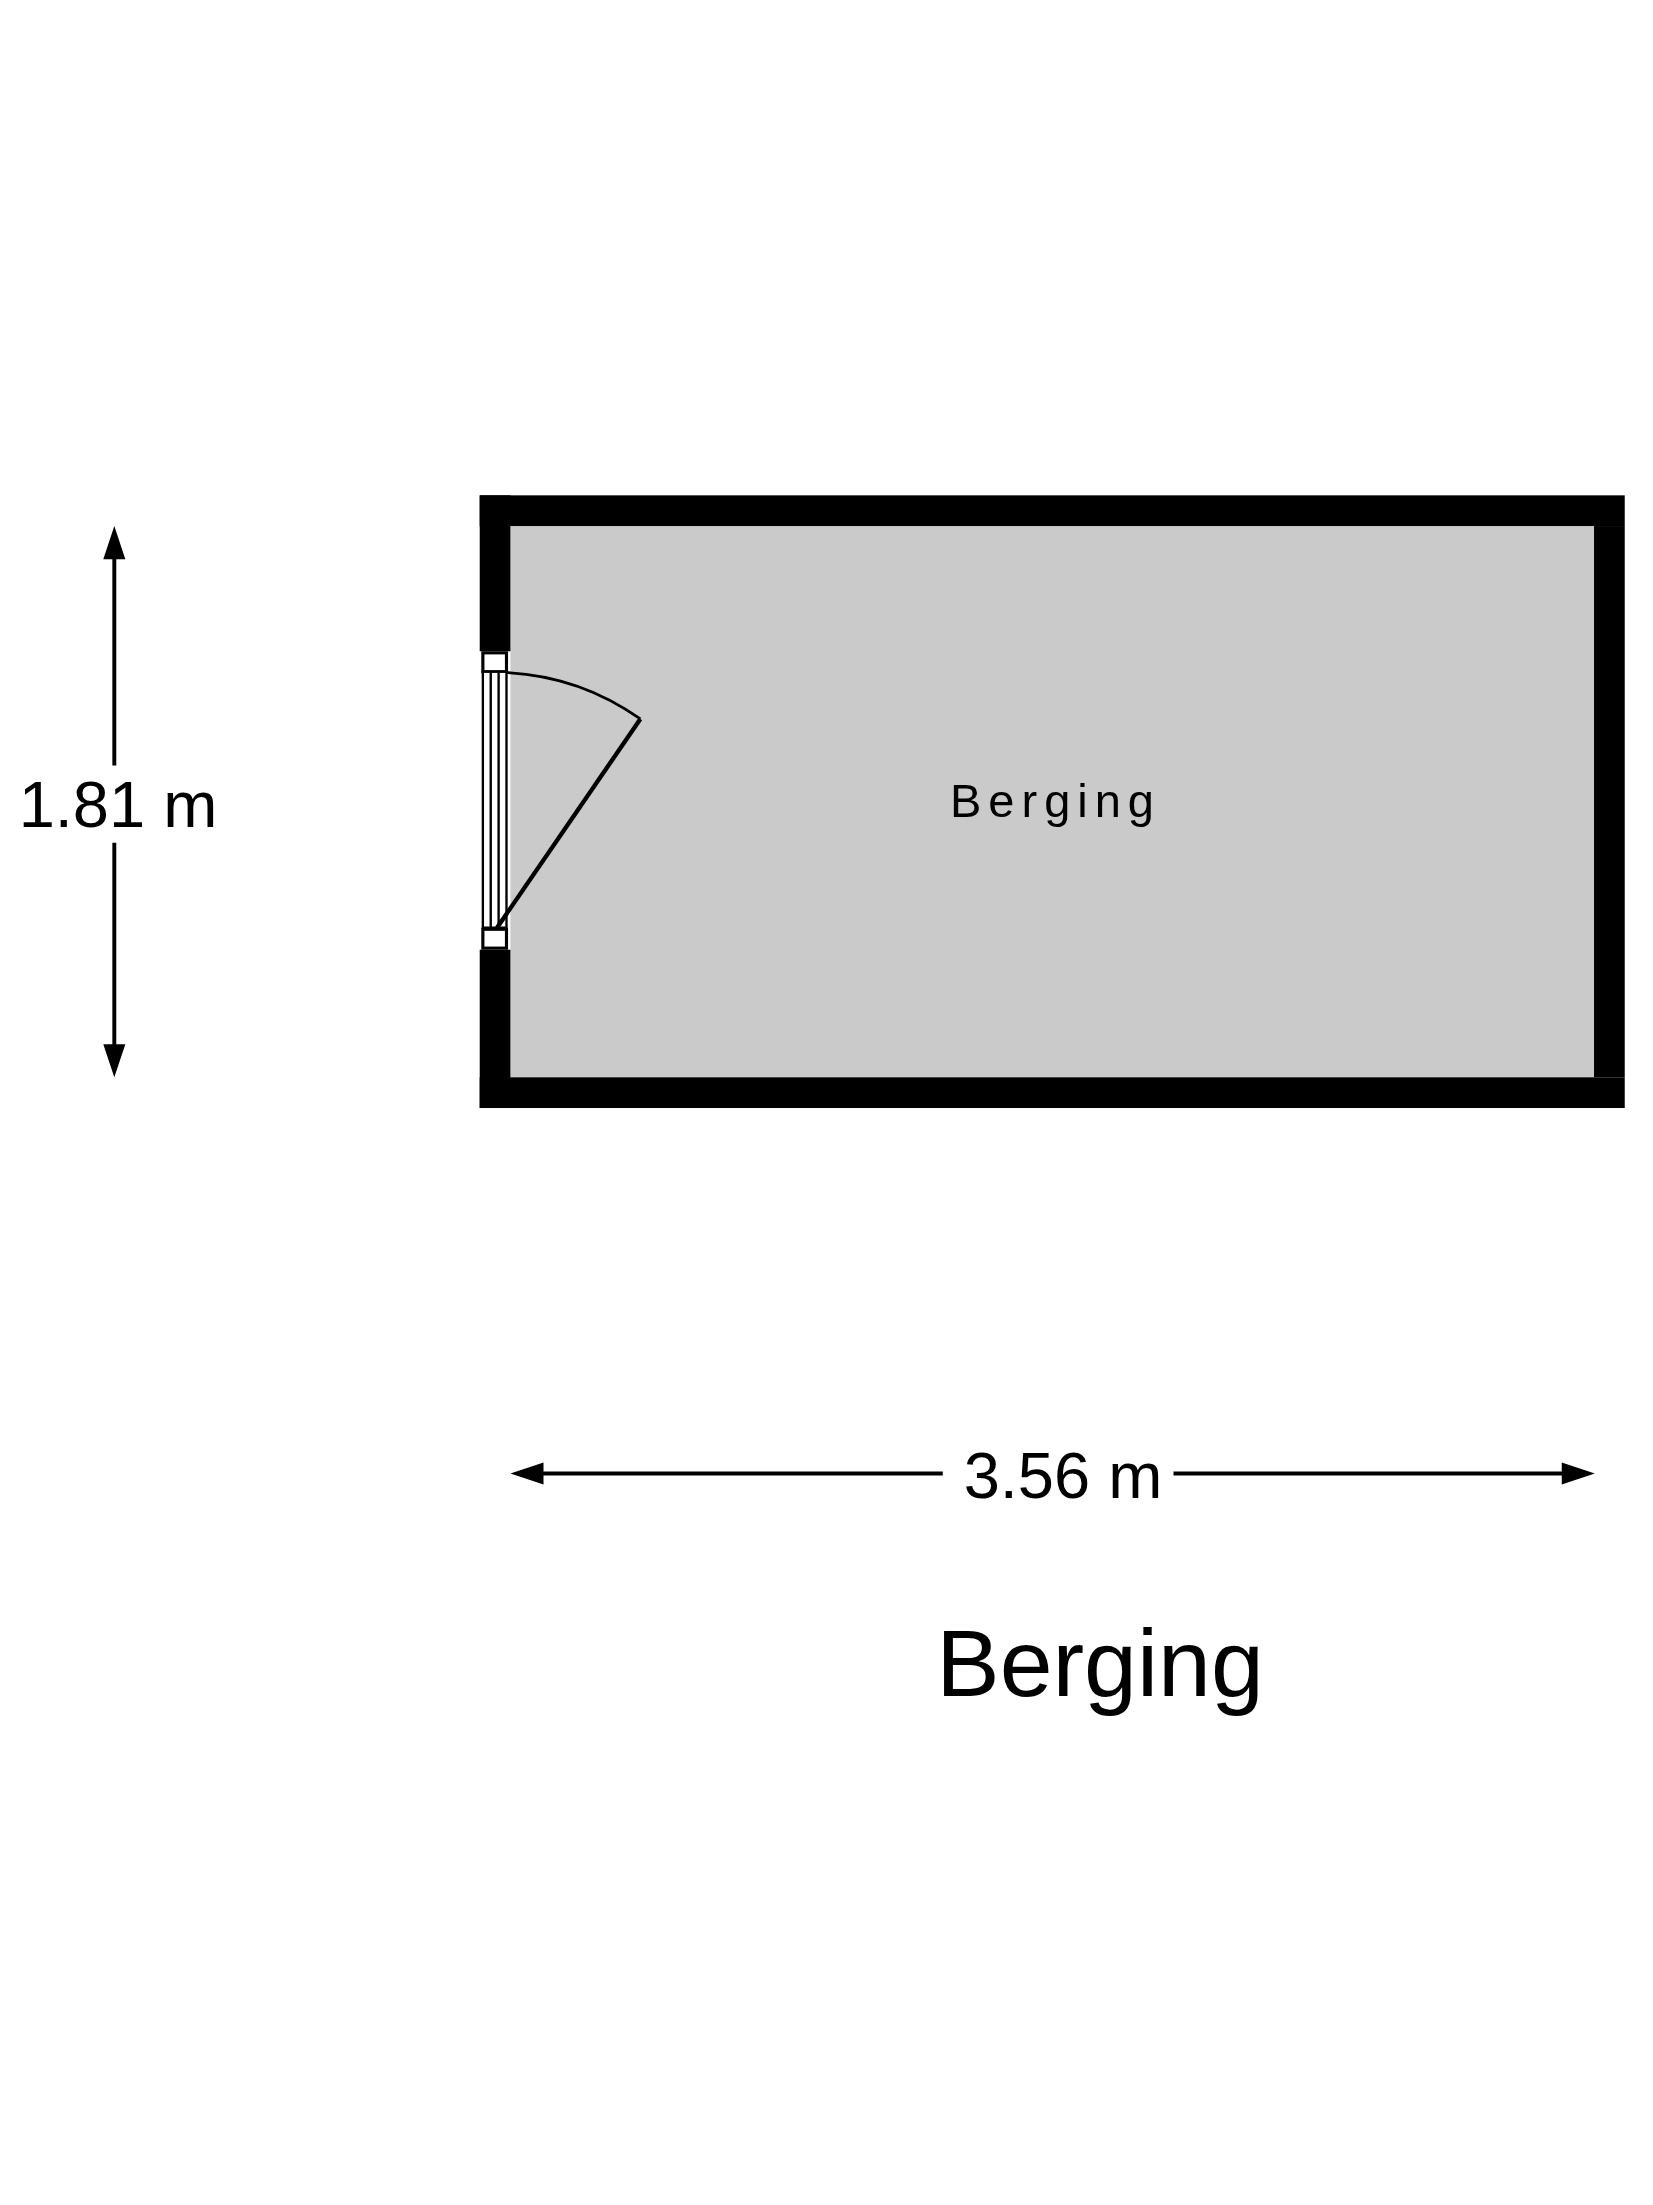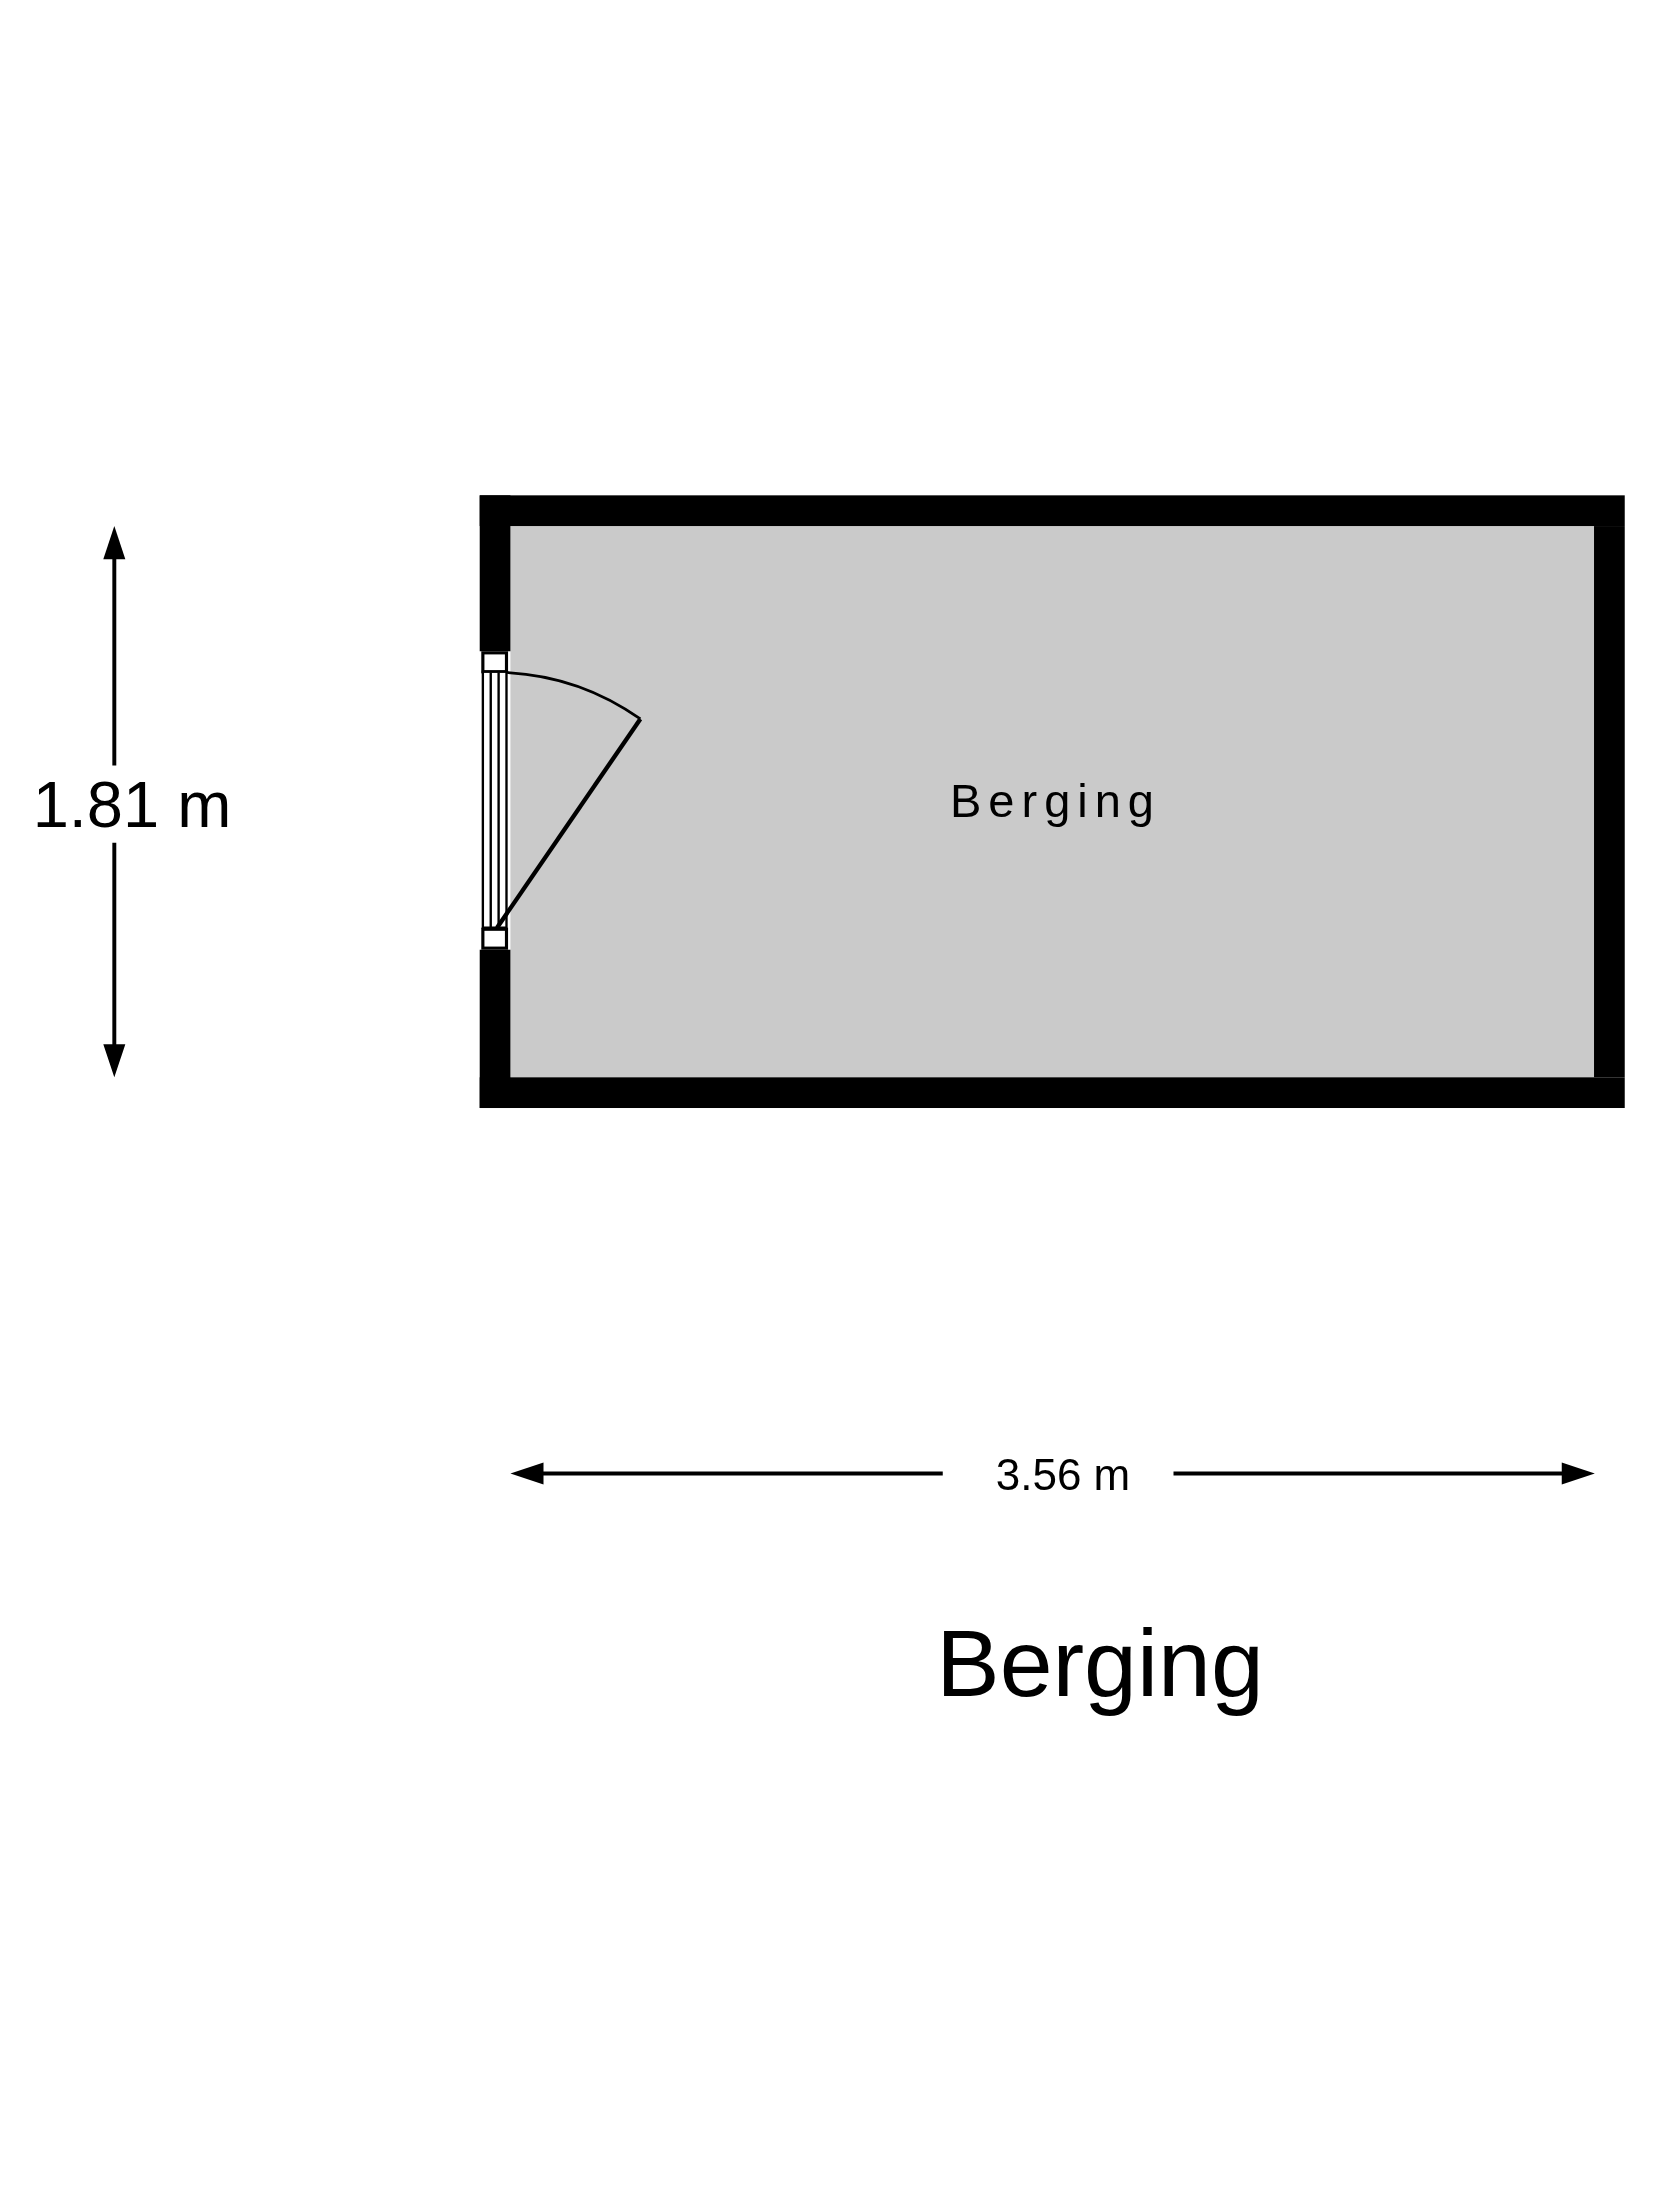--- a/index.html
+++ b/index.html
@@ -29,28 +29,28 @@
     line-height: 1;
   }
   .room-label {
     left: 1052px;
     top: 800px;
     font-size: 47px;
     letter-spacing: 7px;
     padding-left: 7px; 
   }
   .dim-label-v {
-    left: 132px;
+    left: 118px;
     top: 804px;
     font-size: 65px;
   }
   .dim-label-h {
     left: 1063px;
     top: 1475px;
-    font-size: 44px;
+    font-size: 65px;
   }
   .plan-title {
     left: 1100px;
     top: 1663px;
     font-size: 95px;
   }
 </style>
 </head>
 <body>
 

